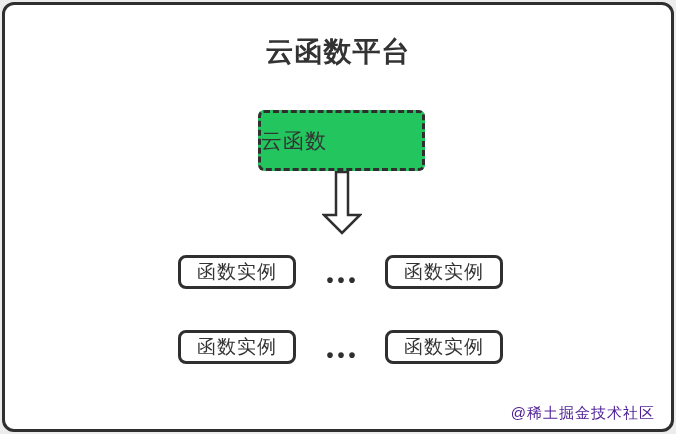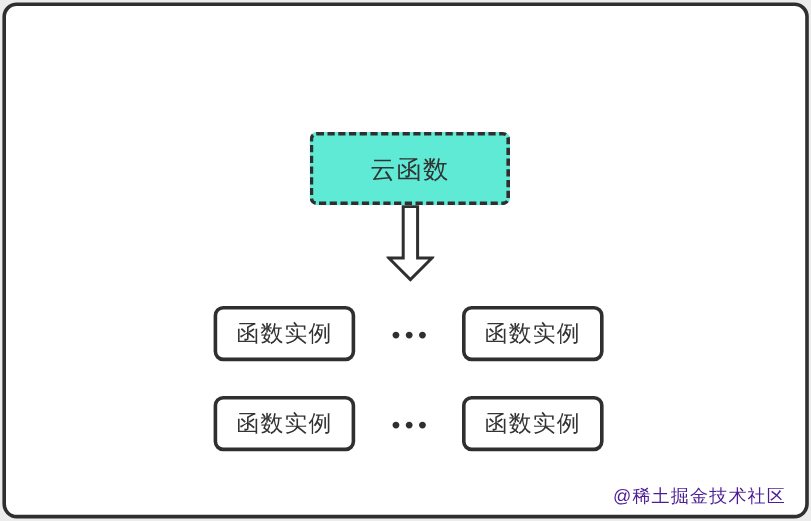--- a/index.html
+++ b/index.html
@@ -34,39 +34,39 @@
   }
   .cloud-box {
     position: absolute;
     left: 253px;
     top: 105px;
     width: 167px;
     height: 61px;
     box-sizing: border-box;
     border: 3px dashed #2f2f2f;
     border-radius: 6px;
-    background: #5eead4;
+    background: #22c55e;
     display: flex;
     align-items: center;
-    justify-content: center;
+    justify-content: flex-start;
     font-size: 21px;
     color: #333333;
     letter-spacing: 1px;
   }
   .arrow-wrap {
     position: absolute;
     left: 317px;
     top: 166px;
     width: 40px;
     height: 64px;
   }
   .inst-box {
     position: absolute;
     width: 118px;
-    height: 46px;
+    height: 34px;
     box-sizing: border-box;
     border: 3px solid #2f2f2f;
     border-radius: 8px;
     background: #ffffff;
     display: flex;
     align-items: center;
     justify-content: center;
     font-size: 19px;
     color: #333333;
     letter-spacing: 1px;
@@ -96,20 +96,21 @@
     font-size: 15px;
     color: #4c1d95;
     letter-spacing: 1px;
   }
 </style>
 </head>
 <body>
 
 <div class="card">
 
+  <div class="title">云函数平台</div>
 
   <div class="cloud-box">
     <span>云函数</span>
   </div>
 
   <div class="arrow-wrap">
     <svg width="40" height="64" viewBox="0 0 40 64" xmlns="http://www.w3.org/2000/svg">
       <polygon points="14,1 26,1 26,44 38,44 20,62 2,44 14,44" fill="#ffffff" stroke="#2f2f2f" stroke-width="2.5" stroke-linejoin="miter"></polygon>
     </svg>
   </div>

